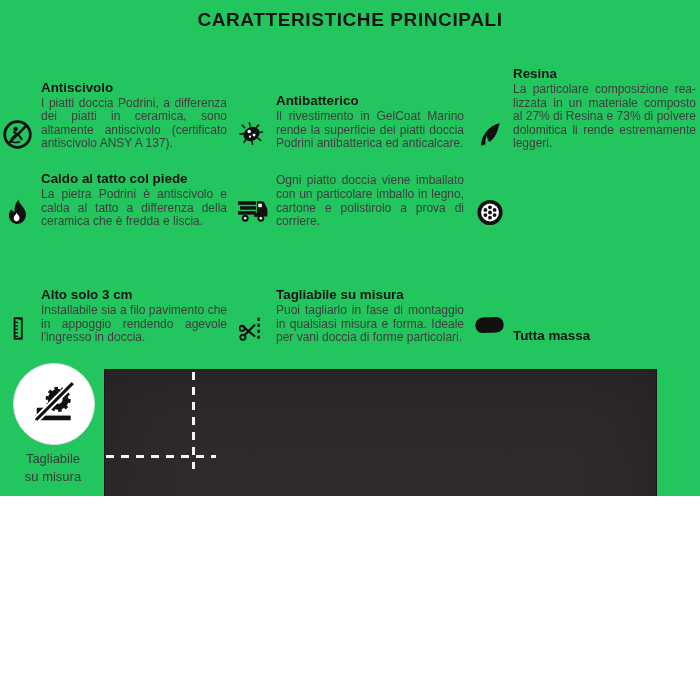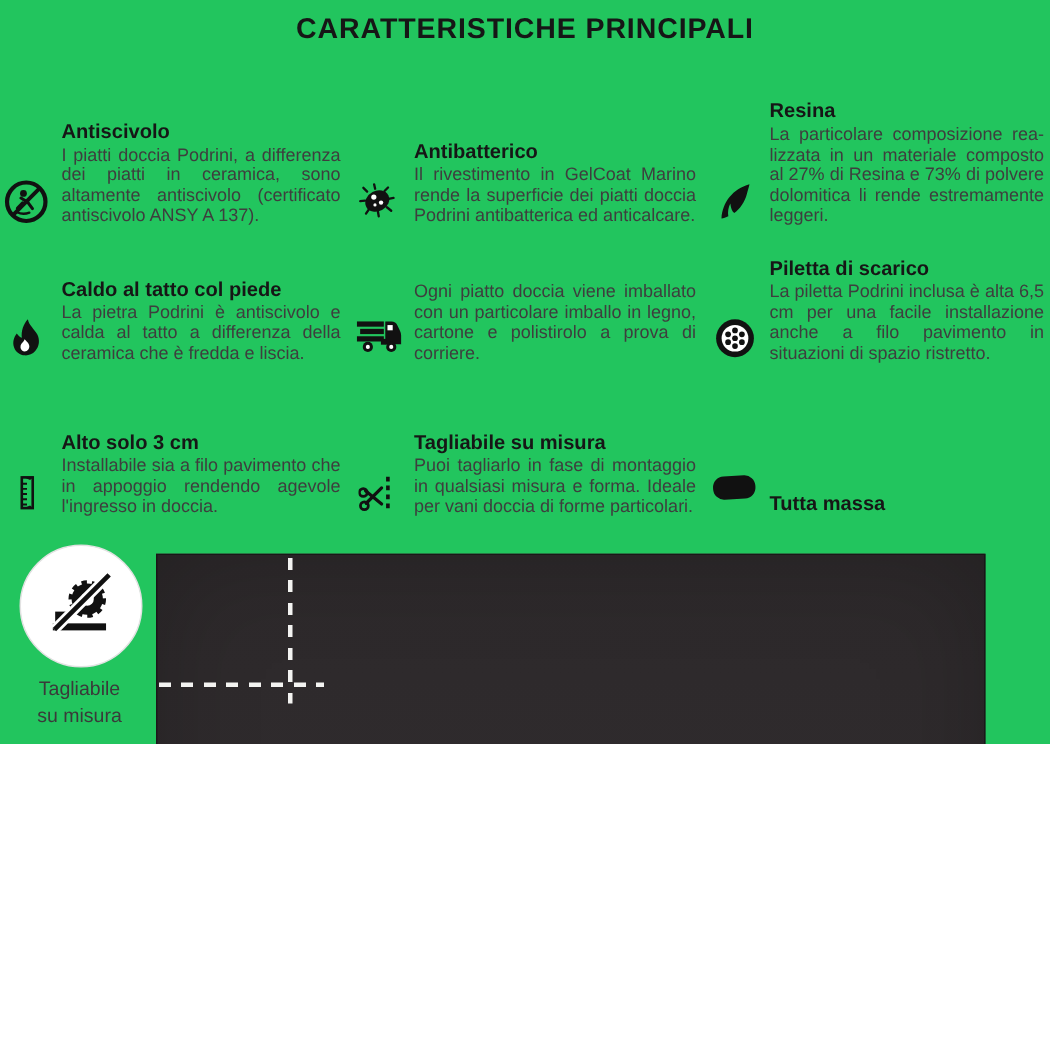--- a/index.html
+++ b/index.html
@@ -151,24 +151,20 @@
           <circle cx="15" cy="15" r="8.9" fill="#fff"></circle>
           <circle cx="15" cy="15" r="1.9" fill="#111"></circle>
           <circle cx="15" cy="9.8" r="1.9" fill="#111"></circle>
           <circle cx="19.6" cy="12.4" r="1.9" fill="#111"></circle>
           <circle cx="19.6" cy="17.6" r="1.9" fill="#111"></circle>
           <circle cx="15" cy="20.2" r="1.9" fill="#111"></circle>
           <circle cx="10.4" cy="17.6" r="1.9" fill="#111"></circle>
           <circle cx="10.4" cy="12.4" r="1.9" fill="#111"></circle>
         </svg>
       </span>
-      <div class="ftext">
-        <h3>Piletta di scarico</h3>
-        <p>La piletta Podrini inclusa è alta 6,5 cm per una facile installa­zione anche a filo pavimento in situazioni di spazio ristretto.</p>
-      </div>
     </div>
   </div>
 
   <div class="feature-row row-3">
     <div class="feature">
       <span class="ficon">
         <svg width="26" height="31" viewBox="0 0 30 30">
           <path d="M11 2.5 h9 l-2.6 2.6 Z" fill="#111"></path>
           <path d="M11 27.5 h9 l-2.6 -2.6 Z" fill="#111"></path>
           <rect x="11" y="3.2" width="8.4" height="23.6" fill="none" stroke="#111" stroke-width="2"></rect>

